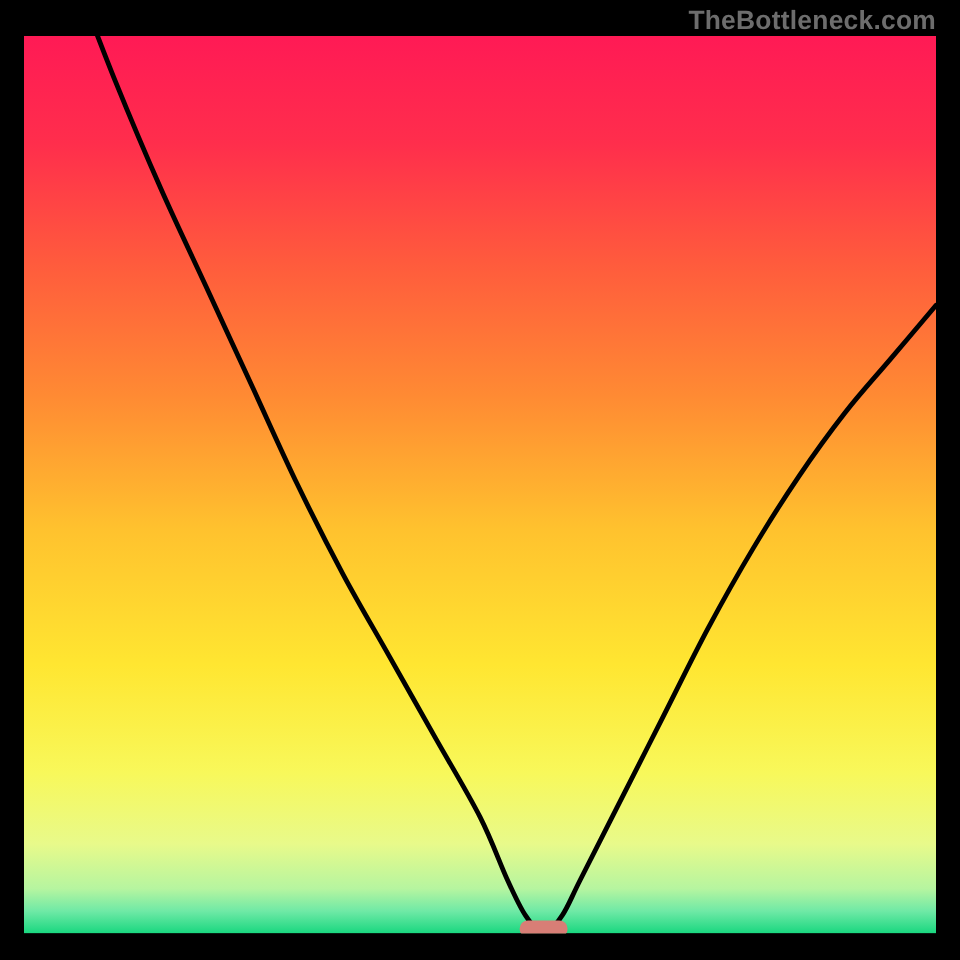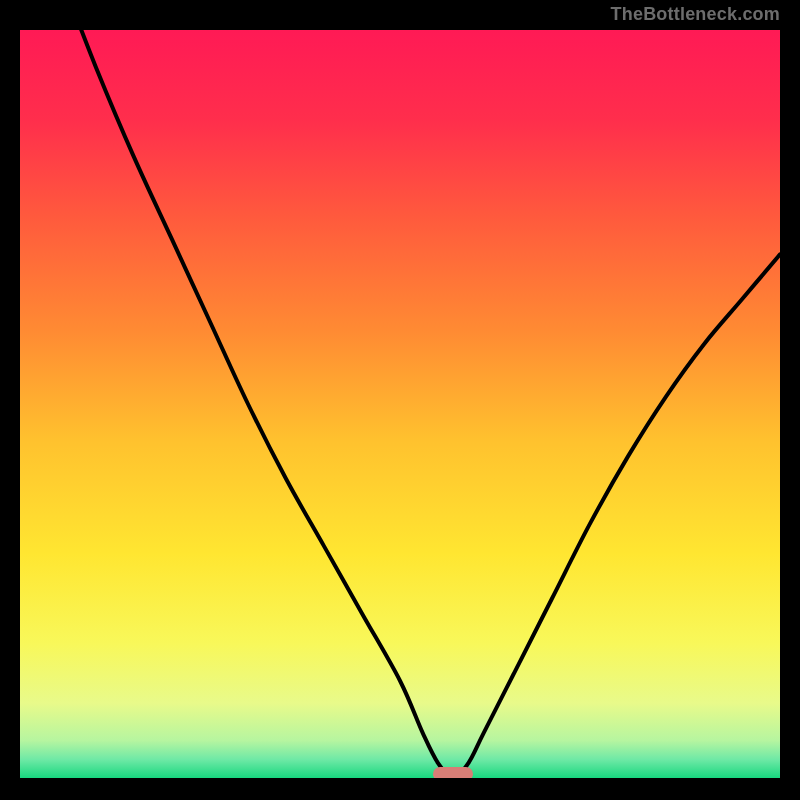--- a/index.html
+++ b/index.html
@@ -36,21 +36,21 @@
     left: 0;
     top: 0;
     width: 100%;
     height: 100%;
   }
   .watermark {
     position: absolute;
     top: 4px;
     right: 20px;
     font-family: Arial, Helvetica, sans-serif;
-    font-size: 18px;
+    font-size: 22px;
     font-weight: 600;
     color: #6d6d6d;
     letter-spacing: 0.2px;
     user-select: none;
   }
   .minimum-marker {
     position: absolute;
     width: 40px;
     height: 14px;
     border-radius: 7px;

